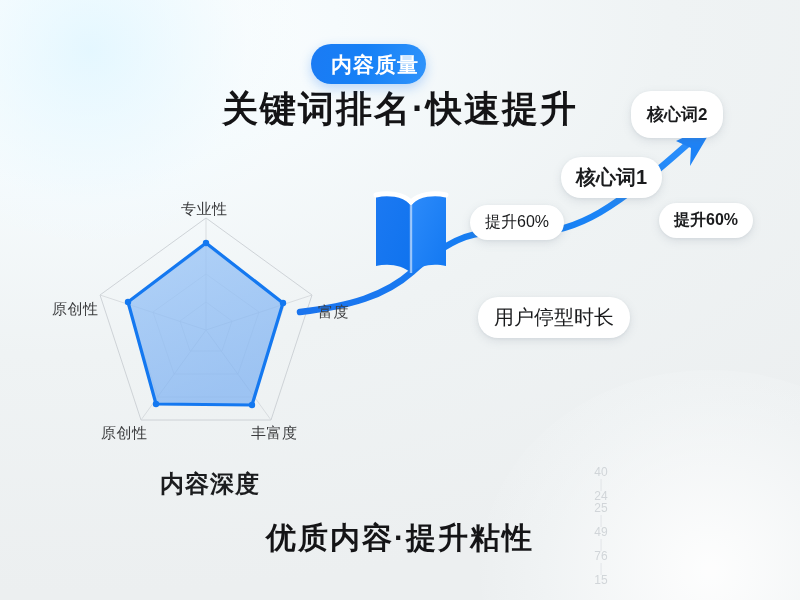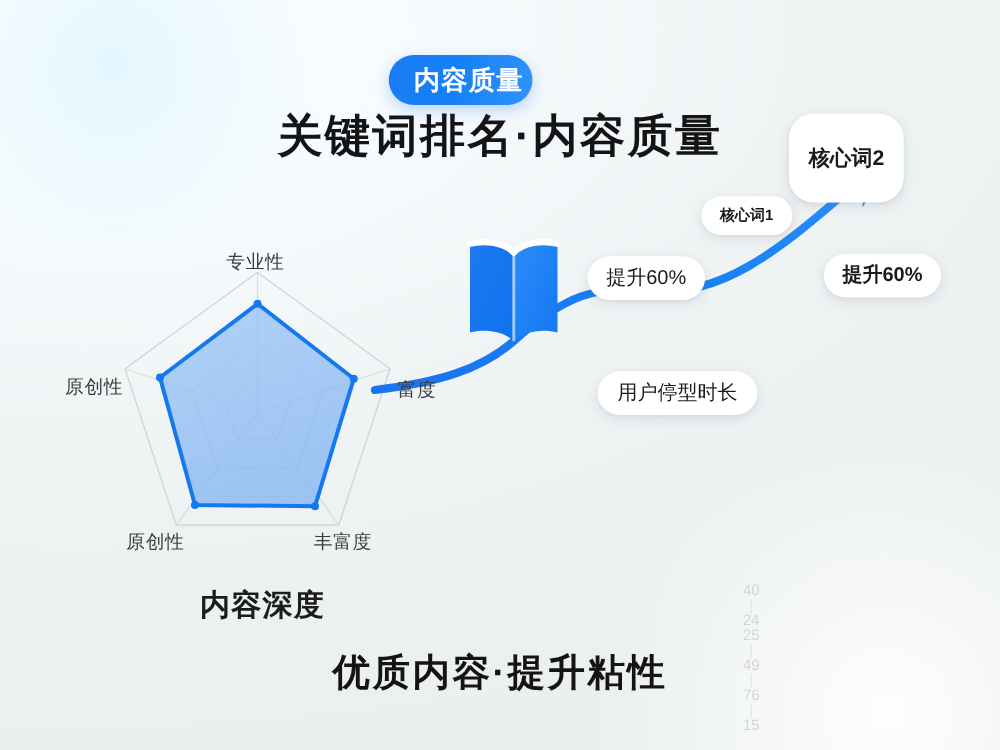--- a/index.html
+++ b/index.html
@@ -144,25 +144,25 @@
     display: inline-flex;
     align-items: center;
     justify-content: center;
     background: #ffffff;
     border-radius: 20px;
     color: #1a1b1d;
     white-space: nowrap;
     box-shadow: 0 3px 10px rgba(110,125,140,0.16), 0 1px 3px rgba(110,125,140,0.10);
     z-index: 7;
   }
-  .tag-kw2   { left: 631px; top: 91px;  padding: 24px 16px; font-size: 17px; font-weight: 700; }
-  .tag-kw1   { left: 561px; top: 157px; padding: 7px 15px; font-size: 12px; font-weight: 700; }
+  .tag-kw2   { left: 631px; top: 91px;  padding: 12px 16px; font-size: 17px; font-weight: 700; }
+  .tag-kw1   { left: 561px; top: 157px; padding: 7px 15px; font-size: 20px; font-weight: 700; }
   .tag-up-l  { left: 470px; top: 205px; padding: 7px 15px; font-size: 16px; font-weight: 400; }
   .tag-up-r  { left: 659px; top: 203px; padding: 7px 15px; font-size: 16px; font-weight: 700; }
-  .tag-stay  { left: 478px; top: 297px; padding: 7px 16px; font-size: 16px; font-weight: 400; }
+  .tag-stay  { left: 478px; top: 297px; padding: 7px 16px; font-size: 20px; font-weight: 400; }
 
   
   .ruler {
     position: absolute;
     left: 412px;
     top: 466px;
     width: 378px;
     height: 20px;
     display: flex;
     align-items: center;
@@ -244,21 +244,21 @@
     <path d="M43,16 C51,8 66,6 78,9 L78,80 C66,77 51,79 43,87 Z" fill="url(#bookRight)"></path>
     <path d="M43,16 C35,8 20,6 8,9" fill="none" stroke="#ffffff" stroke-width="5" stroke-linecap="round"></path>
     <path d="M43,16 C51,8 66,6 78,9" fill="none" stroke="#ffffff" stroke-width="5" stroke-linecap="round"></path>
     <line x1="43" y1="17" x2="43" y2="87" stroke="#ffffff" stroke-width="2.4" stroke-opacity="0.55"></line>
   </svg>
 
   <div class="badge-pill">
     <span class="badge-main">内容质量</span>
   </div>
 
-  <div class="main-title">关键词排名·内容质量</div>
+  <div class="main-title">关键词排名·快速提升</div>
 
   <div class="footer-title">优质内容·提升粘性</div>
 
   <div class="radar-label lbl-top">专业性</div>
   <div class="radar-label lbl-left">原创性</div>
   <div class="radar-label lbl-right">富度</div>
   <div class="radar-label lbl-bleft">原创性</div>
   <div class="radar-label lbl-bright">丰富度</div>
 
   <div class="caption-depth">内容深度</div>

